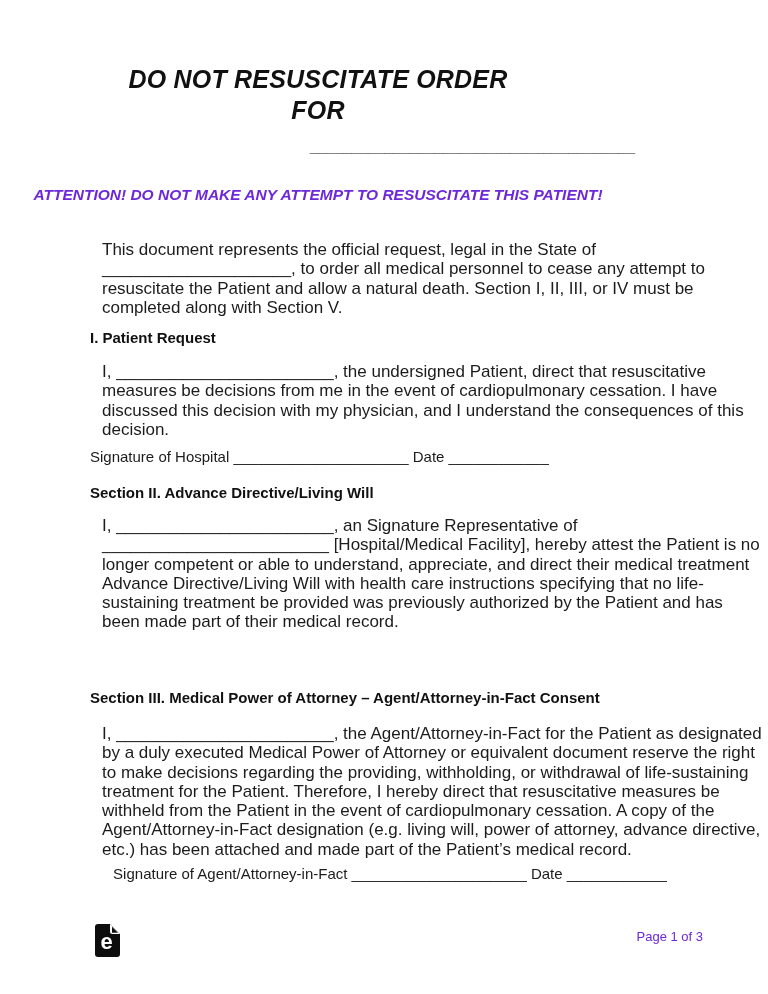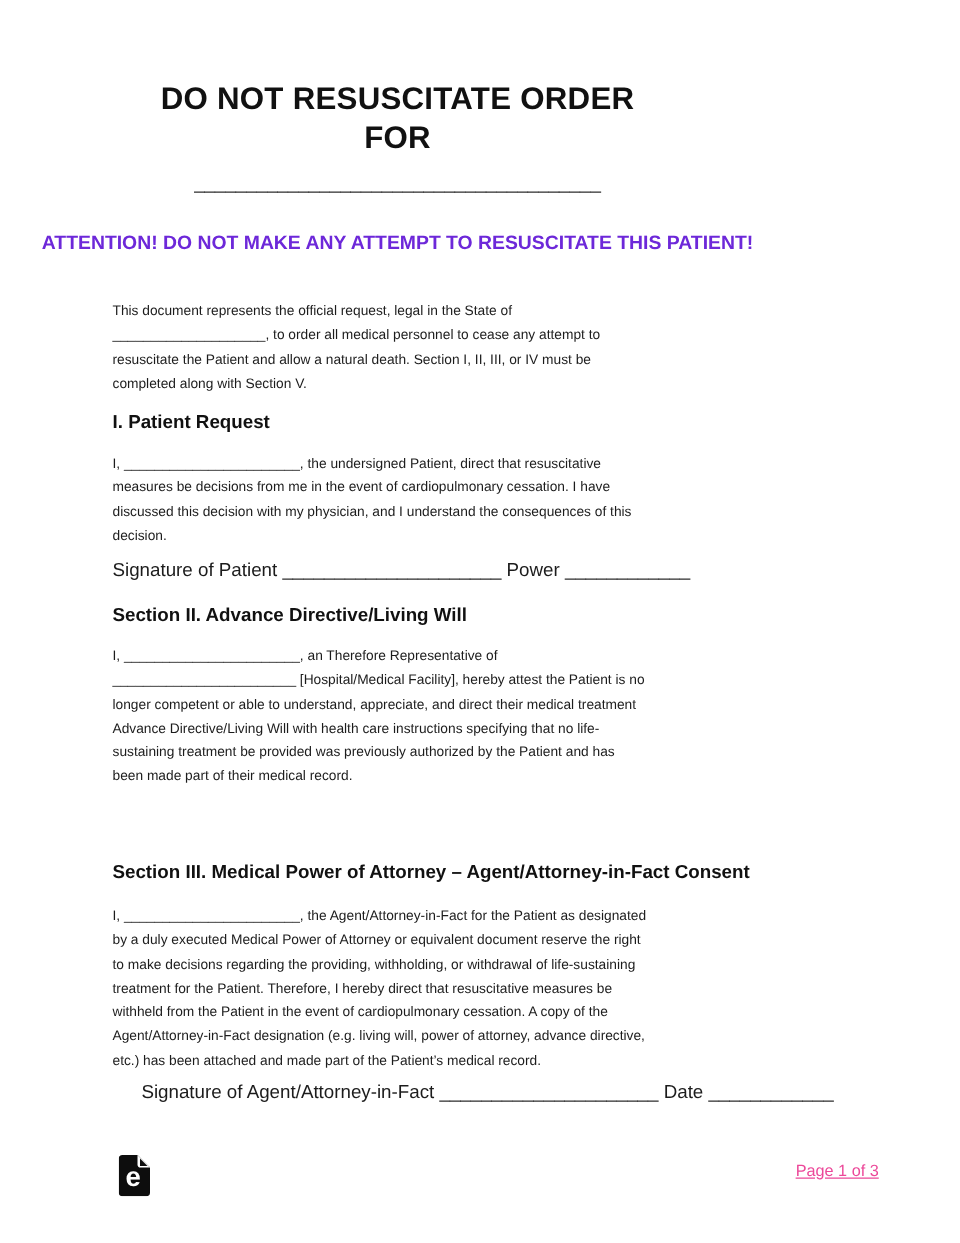--- a/index.html
+++ b/index.html
@@ -6,64 +6,65 @@
   .page {
     position: relative;
     width: 768px;
     height: 994px;
     background: #ffffff;
     font-family: "Liberation Sans", "DejaVu Sans", sans-serif;
     color: #1c1c1c;
     overflow: hidden;
   }
   .abs { position: absolute; }
-  .center { left: 0; width: 636px; text-align: center; }
+  .center { left: 0; width: 636px; text-align: center; font-style: italic; }
   .col { left: 90px; width: 600px; }
   .title {
     font-size: 25px;
     font-weight: bold;
     line-height: 31px;
     letter-spacing: 0.2px;
     color: #111;
   }
   .blankline {
     font-size: 15px;
     line-height: 19.3px;
     color: #222;
     white-space: nowrap;
+    text-align: right;
   }
   .attention {
     font-size: 15.5px;
     font-weight: bold;
     color: #6d28d9;
     line-height: 19.3px;
     white-space: nowrap;
   }
   .body-text .line {
-    font-size: 11px;
+    font-size: 17px;
     line-height: 19.3px;
     white-space: nowrap;
+    margin-left: 12px;
   }
   .heading {
     font-size: 15px;
     font-weight: bold;
     line-height: 19.3px;
     white-space: nowrap;
     color: #111;
   }
   .sigline {
     font-size: 15px;
     line-height: 19.3px;
     white-space: nowrap;
   }
   .footer-page {
     font-size: 13px;
-    color: #ec4899;
+    color: #6d28d9;
     line-height: 16px;
-    text-decoration: underline;
   }
   .logo { width: 25px; height: 33px; display: block; }
 </style>
 </head>
 <body>
 
 <div class="page">
 
   <div class="abs center title" style="top:64px;">
     <div>DO NOT RESUSCITATE ORDER</div>
@@ -83,26 +84,26 @@
 
   <div class="abs col heading" style="top:328px;">I. Patient Request</div>
 
   <div class="abs col body-text" style="top:362px;">
     <div class="line">I, _______________________, the undersigned Patient, direct that resuscitative</div>
     <div class="line">measures be decisions from me in the event of cardiopulmonary cessation. I have</div>
     <div class="line">discussed this decision with my physician, and I understand the consequences of this</div>
     <div class="line">decision.</div>
   </div>
 
-  <div class="abs col sigline" style="top:447px;">Signature of Patient _____________________ Power ____________</div>
+  <div class="abs col sigline" style="top:447px;">Signature of Hospital _____________________ Date ____________</div>
 
   <div class="abs col heading" style="top:483px;">Section II. Advance Directive/Living Will</div>
 
   <div class="abs col body-text" style="top:516px;">
-    <div class="line">I, _______________________, an Therefore Representative of</div>
+    <div class="line">I, _______________________, an Signature Representative of</div>
     <div class="line">________________________ [Hospital/Medical Facility], hereby attest the Patient is no</div>
     <div class="line">longer competent or able to understand, appreciate, and direct their medical treatment</div>
     <div class="line">Advance Directive/Living Will with health care instructions specifying that no life-</div>
     <div class="line">sustaining treatment be provided was previously authorized by the Patient and has</div>
     <div class="line">been made part of their medical record.</div>
   </div>
 
 
   <div class="abs col heading" style="top:688px;">Section III. Medical Power of Attorney – Agent/Attorney-in-Fact Consent</div>
 

